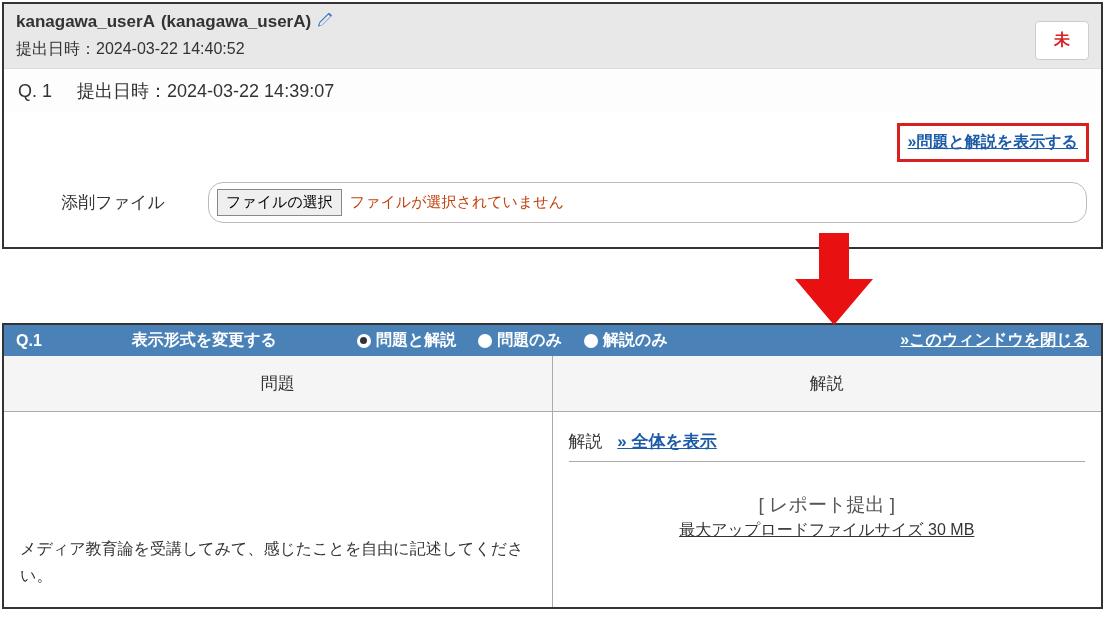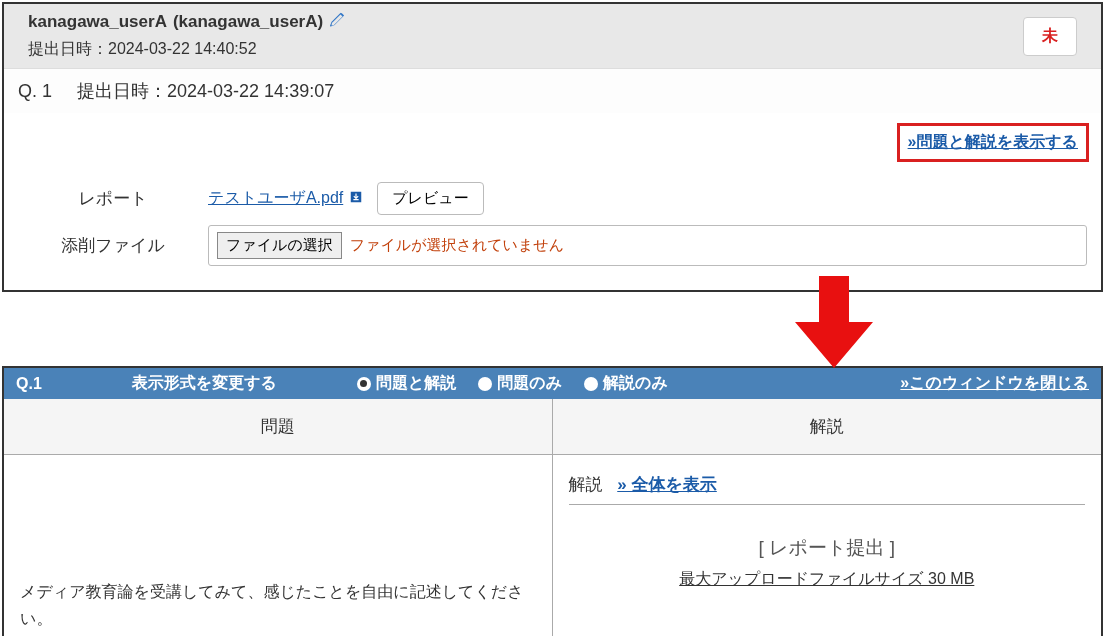--- a/index.html
+++ b/index.html
@@ -10,24 +10,24 @@
       width: 1105px;
     }
     
     
     .top-panel {
       border: 2px solid #333;
       margin: 2px;
     }
     .user-header {
       background: #e8e8e8;
-      padding: 8px 24px;
+      padding: 8px 12px;
       display: flex;
       justify-content: space-between;
-      align-items: center;
+      align-items: flex-end;
     }
     .user-info { }
     .user-name-row {
       font-weight: bold;
       font-size: 17px;
       color: #333;
       display: flex;
       align-items: center;
       gap: 6px;
     }
@@ -101,21 +101,21 @@
       border: 1px solid #bbb;
       background: #fff;
       border-radius: 4px;
       padding: 6px 14px;
       font-size: 15px;
       cursor: pointer;
     }
     .file-choose-wrapper {
       flex: 1;
       border: 1px solid #bbb;
-      border-radius: 3px;
+      border-radius: 15px;
       padding: 6px 8px;
       display: flex;
       align-items: center;
       gap: 8px;
     }
     .file-choose-btn {
       background: #efefef;
       border: 1px solid #888;
       padding: 3px 8px;
       font-size: 15px;
@@ -235,21 +235,21 @@
     .expl-header a {
       color: #1b5ba8;
       text-decoration: underline;
       margin-left: 10px;
       font-weight: bold;
     }
     .report-title {
       text-align: center;
       font-size: 19px;
       color: #555;
-      margin-bottom: 8px;
+      margin-bottom: 2px;
     }
     .upload-size {
       text-align: center;
       font-size: 16px;
       color: #333;
       text-decoration: underline;
     }
   </style>
 </head>
 <body>
@@ -277,31 +277,20 @@
     <span>Q. 1</span>
     &nbsp;&nbsp;&nbsp;
     <span>提出日時：</span><span>2024-03-22 14:39:07</span>
   </div>
 
   <div class="link-row">
     <a href="#" class="show-link">»問題と解説を表示する</a>
   </div>
 
   <div class="form-area">
-    <div class="form-row">
-      <div class="form-label">レポート</div>
-      <a href="#" class="file-link">テストユーザA.pdf</a>
-      <span class="download-icon">
-        <svg width="14" height="14" viewBox="0 0 16 16" fill="currentColor">
-            <path d="M2 2h12v12H2z" fill="#1b5ba8"></path>
-            <path d="M8 4v5M5.5 7 8 9.5 10.5 7M5 11h6" stroke="#fff" stroke-width="1.4" fill="none"></path>
-          </svg>
-      </span>
-      <button class="preview-btn">プレビュー</button>
-    </div>
 
     <div class="form-row">
       <div class="form-label">添削ファイル</div>
       <div class="file-choose-wrapper">
         <button class="file-choose-btn">ファイルの選択</button>
         <span class="file-choose-text">ファイルが選択されていません</span>
       </div>
     </div>
   </div>
 </div>

